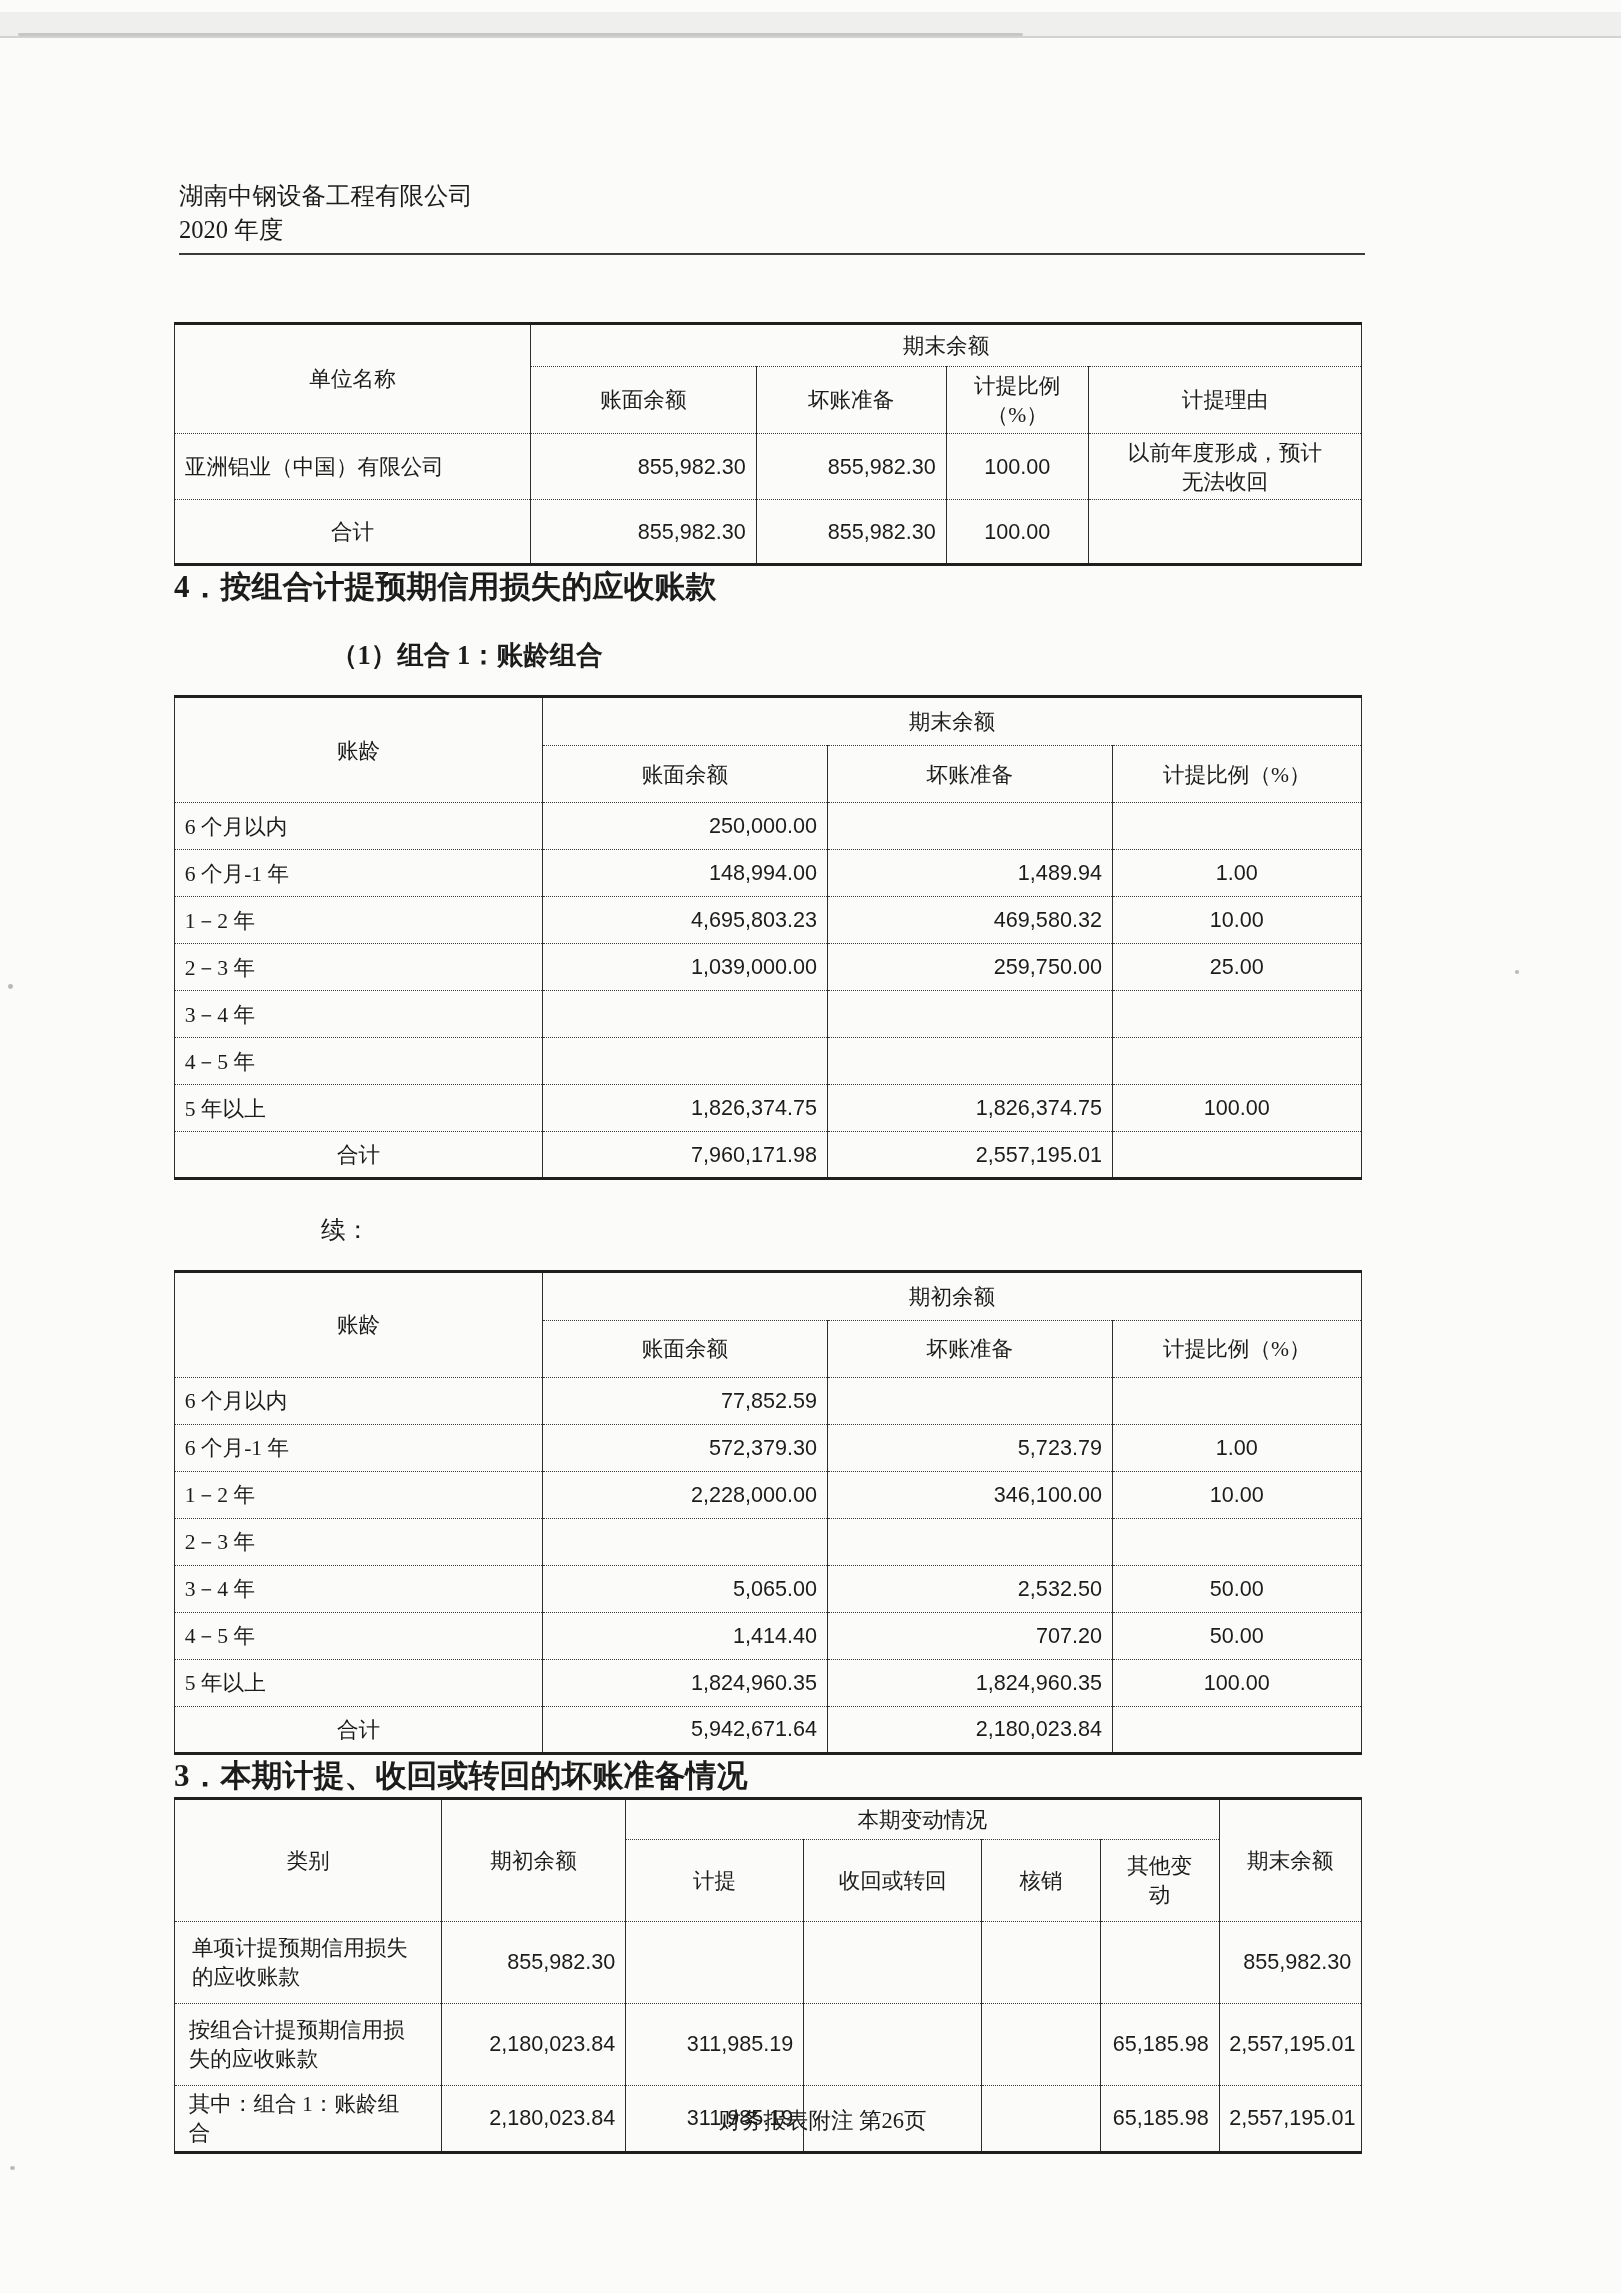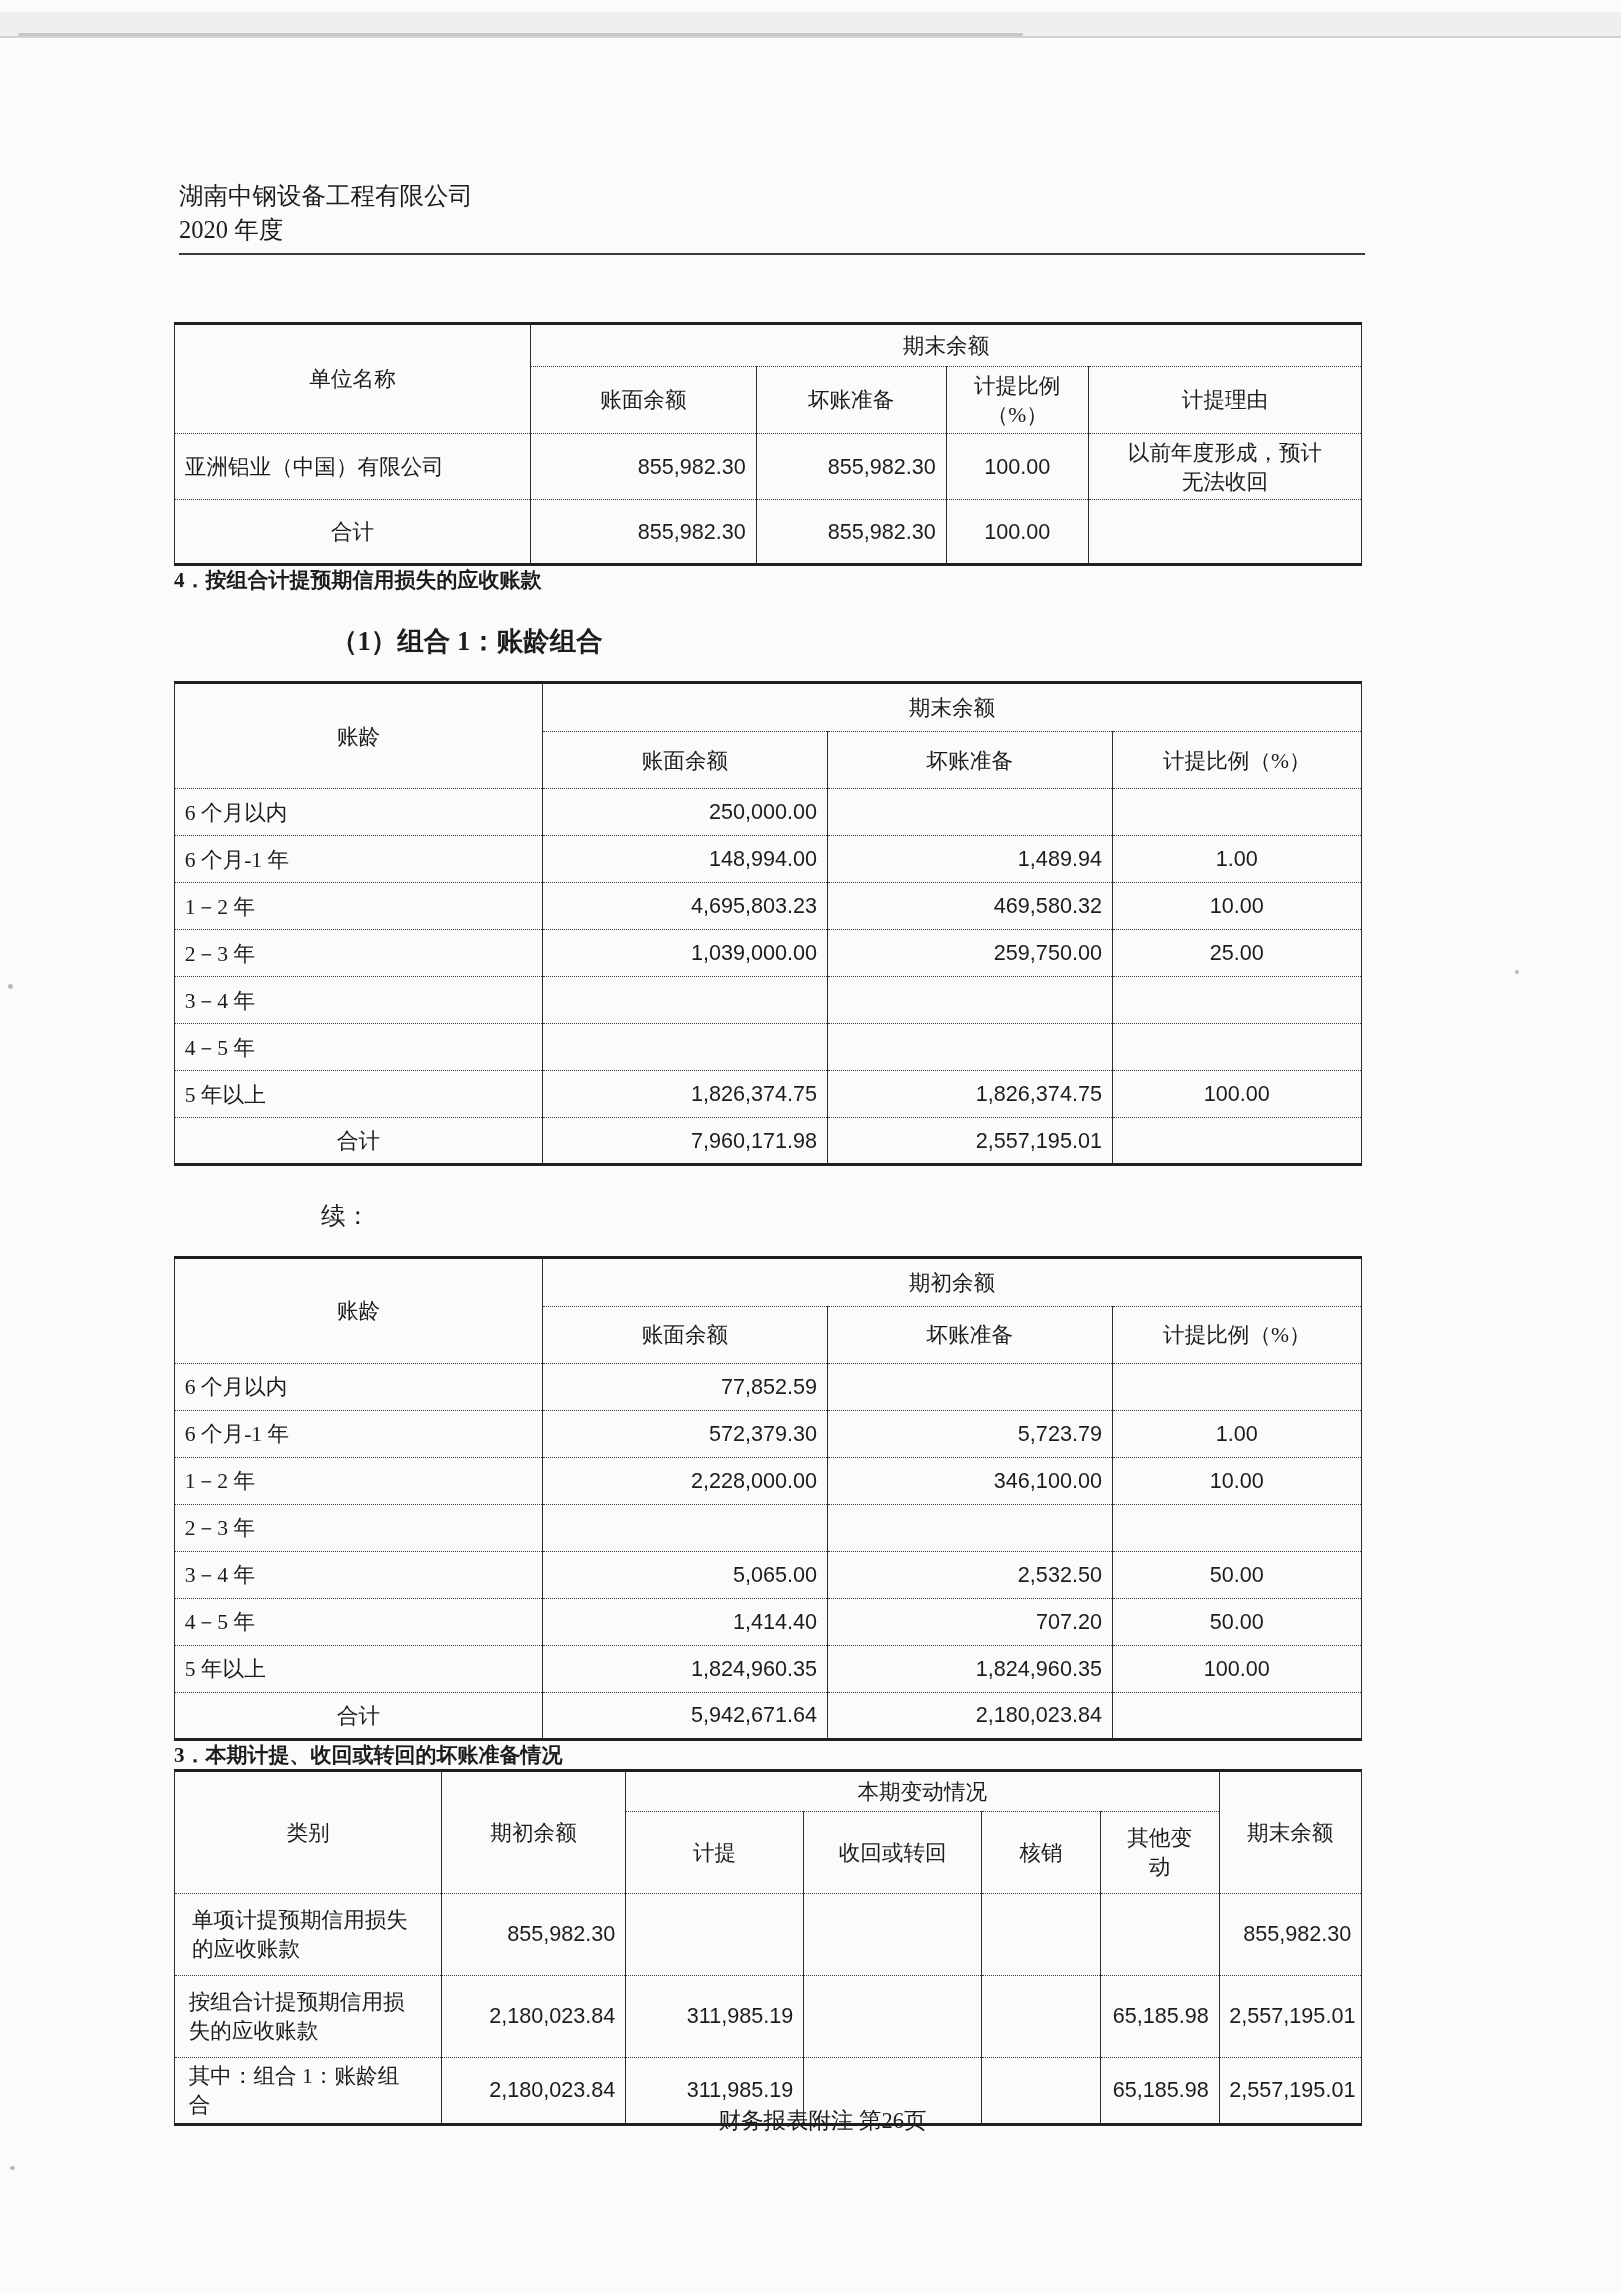--- a/index.html
+++ b/index.html
@@ -14,21 +14,21 @@
 
   
   .scan-band{position:absolute;top:11.8px;left:0;width:100%;height:24.5px;background:#efefed;border-bottom:2px solid #d2d2d0;}
   .scan-streak{position:absolute;top:33px;left:17.6px;width:62%;height:2.9px;background:#c7c7c5;border-radius:2px;}
   .speck{position:absolute;background:#b9b9b7;border-radius:50%;}
 
   .doc-header{margin:179px 0 0 179px;width:1186px;font-size:24.5px;line-height:34px;border-bottom:2px solid #3a3a3a;padding-bottom:5.9px;}
 
   .content{margin-left:174px;width:1188px;}
 
-  h3.sec{font-size:21px;font-weight:bold;margin:0;padding:0;}
+  h3.sec{font-size:31px;font-weight:bold;margin:0;padding:0;}
   .sec4{margin:33px 0 0 135px;}
   .sec4sub{font-size:26.5px;font-weight:bold;margin:29px 0 21.6px 157px;}
   .cont-label{font-size:24.5px;margin:33px 0 23.5px 147px;}
   .sec5{margin:39px 0 23.5px 135px;}
 
   table.t{border-collapse:collapse;width:100%;table-layout:fixed;
     border-top:3.9px solid #1f1f1f;border-bottom:3.9px solid #1f1f1f;
     font-size:21.6px;}
   table.t th,table.t td{
     border-left:1px solid #2e2e2e;border-right:1px solid #2e2e2e;

